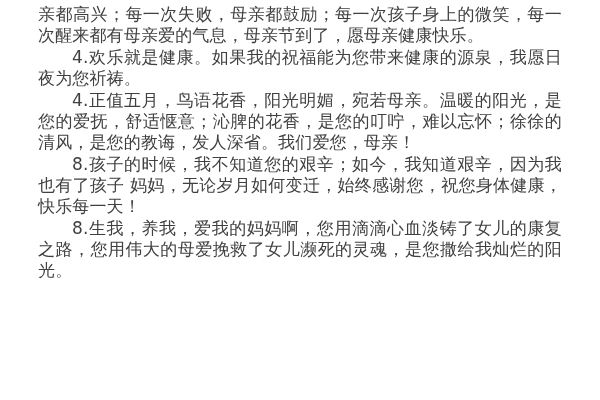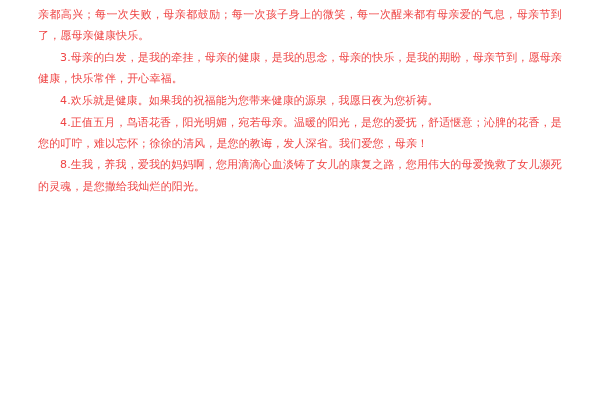--- a/index.html
+++ b/index.html
@@ -15,39 +15,39 @@
     overflow: hidden;
   }
   #page {
     width: 600px;
     height: 400px;
     box-sizing: border-box;
     padding: 4px 38px 0 38px;
     background: #ffffff;
   }
   .para {
-    font-size: 11px;
+    font-size: 17px;
     line-height: 21.2px;
     text-align: justify;
     text-justify: inter-ideograph;
     margin: 0 0 0.5px 0;
-    color: #ef4444;
+    color: #404040;
     letter-spacing: 0.15px;
   }
   .para.indent {
     text-indent: 2em;
   }
   .para.first {
     text-indent: 0;
   }
 </style>
 </head>
 <body>
 
 <div id="page">
 
   <p class="para first">亲都高兴；每一次失败，母亲都鼓励；每一次孩子身上的微笑，每一次醒来都有母亲爱的气息，母亲节到了，愿母亲健康快乐。</p>
-  <p class="para indent">3.母亲的白发，是我的牵挂，母亲的健康，是我的思念，母亲的快乐，是我的期盼，母亲节到，愿母亲健康，快乐常伴，开心幸福。</p>
   <p class="para indent">4.欢乐就是健康。如果我的祝福能为您带来健康的源泉，我愿日夜为您祈祷。</p>
   <p class="para indent">4.正值五月，鸟语花香，阳光明媚，宛若母亲。温暖的阳光，是您的爱抚，舒适惬意；沁脾的花香，是您的叮咛，难以忘怀；徐徐的清风，是您的教诲，发人深省。我们爱您，母亲！</p>
+  <p class="para indent">8.孩子的时候，我不知道您的艰辛；如今，我知道艰辛，因为我也有了孩子 妈妈，无论岁月如何变迁，始终感谢您，祝您身体健康，快乐每一天！</p>
   <p class="para indent">8.生我，养我，爱我的妈妈啊，您用滴滴心血淡铸了女儿的康复之路，您用伟大的母爱挽救了女儿濒死的灵魂，是您撒给我灿烂的阳光。</p>
 
 </div>
 
 </body></html>

